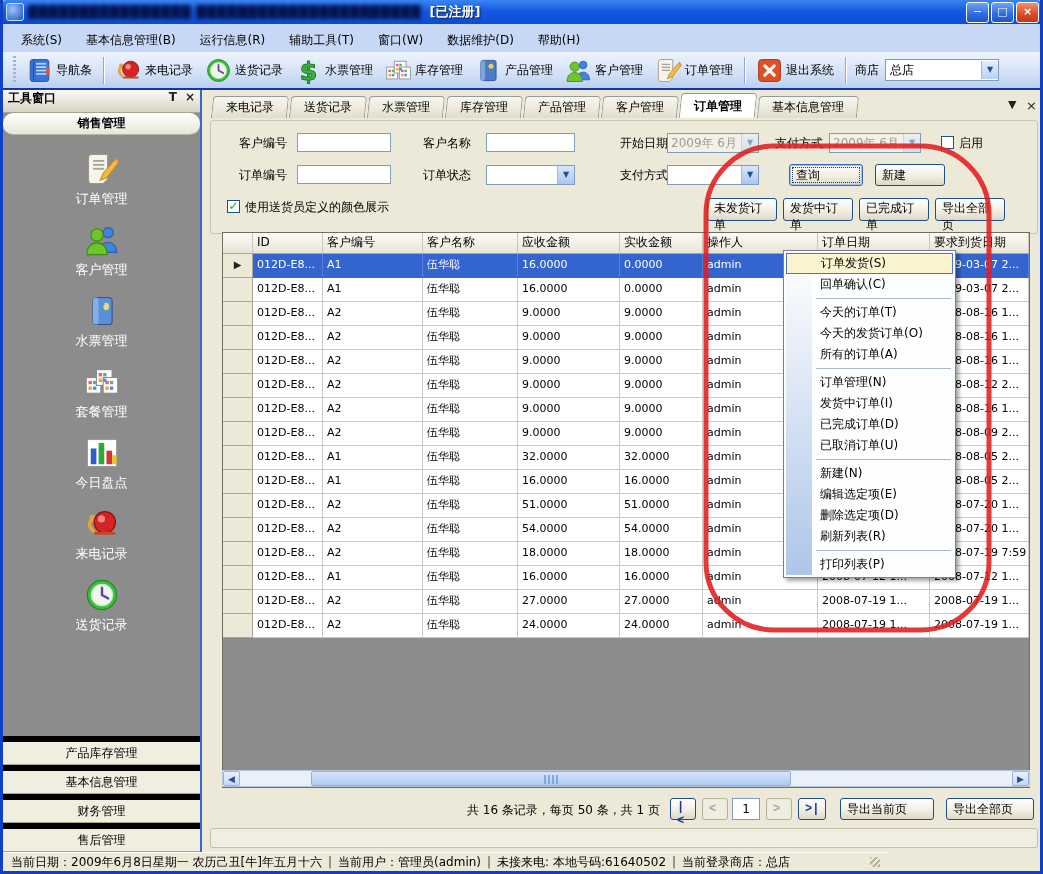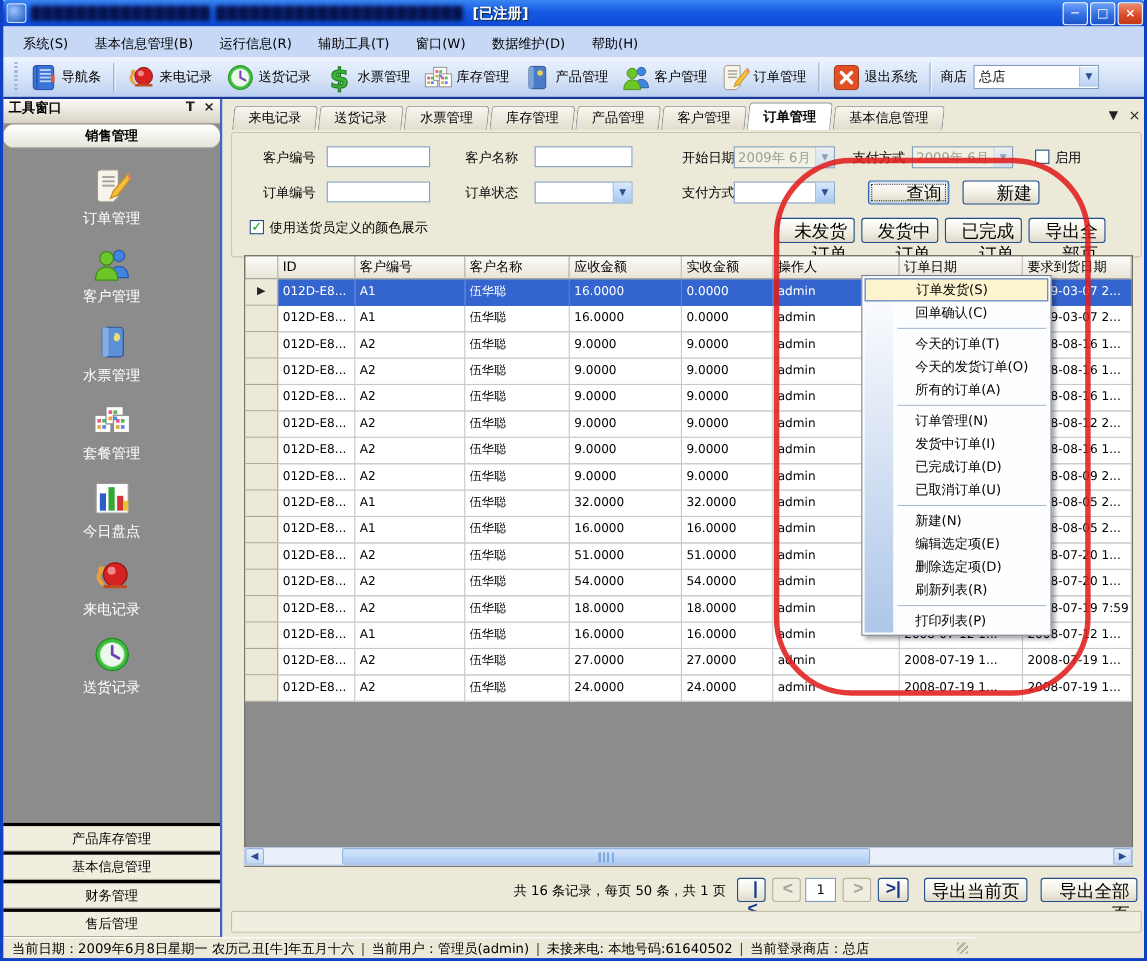--- a/index.html
+++ b/index.html
@@ -44,21 +44,21 @@
   .tool-header .sp{margin-left:auto;display:flex;gap:8px;align-items:center;}
   .pin-icon,.panel-close{font-size:12px;cursor:default;color:#222;font-weight:bold;}
   .group-title{height:21px;background:linear-gradient(180deg,#FFFFFF,#E6E6DA);
     border-bottom:1px solid #B8B4A0;text-align:center;line-height:21px;font-weight:bold;border-radius:10px;}
   .side-body{display:flex;flex-direction:column;align-items:center;padding-top:16px;}
   .side-item{text-align:center;margin-bottom:14px;cursor:default;}
   .side-item svg{width:36px;height:36px;display:block;margin:0 auto;}
   .side-item .lbl{color:#fff;margin-top:3px;font-size:13px;}
   .side-groups{position:absolute;left:0;bottom:0;width:100%;}
   .side-group{height:22px;line-height:22px;text-align:center;background:#F0EEDF;
-    border-top:3px solid #000000;border-bottom:1px solid #A8A48E;cursor:default;font-size:12px;}
+    border-top:6px solid #000000;border-bottom:1px solid #A8A48E;cursor:default;font-size:12px;}
   
   .content-bg{position:absolute;left:200px;top:90px;width:840px;height:762px;background:#ECE9D8;border-left:2px solid #3C66C8;box-sizing:border-box;}
   
   .tabstrip{position:absolute;left:212px;top:92px;height:26px;display:flex;align-items:flex-end;}
   .tab{height:21px;line-height:21px;padding:0 13px;margin-right:2px;background:linear-gradient(180deg,#F8F6EE,#E2DECE);
     border:1px solid #919B9C;border-bottom:none;border-radius:4px 4px 0 0;transform:skewX(-6deg);cursor:default;}
   .tab>span{display:inline-block;transform:skewX(6deg);}
   .tab.active{background:#FFFFFF;font-weight:bold;height:24px;line-height:24px;position:relative;z-index:2;}
   .tab-ctrl{position:absolute;top:98px;font-size:11px;color:#222;cursor:default;}
   
@@ -68,21 +68,21 @@
   .finput{position:absolute;height:19px;background:#fff;border:1px solid #7F9DB9;box-sizing:border-box;
     font-family:inherit;font-size:12px;padding:0 3px;}
   .fcombo{position:absolute;height:20px;background:#fff;border:1px solid #7F9DB9;box-sizing:border-box;display:flex;}
   .fcombo .val{flex:1;padding-left:3px;line-height:18px;overflow:hidden;white-space:nowrap;}
   .fcombo.disabled{background:#F2F1E6;}
   .fcombo.disabled .val{color:#9C9C90;}
   .fcombo.disabled .combo-arrow{opacity:.5;}
   .chk{position:absolute;width:13px;height:13px;background:#fff;border:1px solid #1C5180;box-sizing:border-box;
     font-size:12px;line-height:11px;text-align:center;color:#21A121;font-weight:bold;}
   .xp-btn{position:absolute;height:22px;background:linear-gradient(180deg,#FFFFFF,#F0EDE0 60%,#DDD8C8);
-    border:1px solid #1F4C8A;border-radius:3px;font-family:Liberation Sans, sans-serif;font-size:16px;text-align:right;cursor:default;}
+    border:1px solid #1F4C8A;border-radius:3px;font-family:Liberation Mono, monospace;font-size:12px;text-align:left;cursor:default;}
   .xp-btn.focus{outline:1px dotted #333;outline-offset:-4px;box-shadow:0 0 0 1px #9CC2EE inset;border-color:#2E6CB8;}
   
   .grid-box{position:absolute;left:222px;top:232px;width:808px;height:556px;background:#8C8C8C;
     border:1px solid #6E6E64;box-sizing:border-box;overflow:hidden;}
   .thead,.tr{display:grid;grid-template-columns:30px 70px 100px 95px 102px 83px 115px 112px 1fr;}
   .th{height:20px;line-height:19px;background:linear-gradient(180deg,#FCFBF8,#E8E4D6);
     border-right:1px solid #CAC6BA;border-bottom:1px solid #AAA69A;padding-left:4px;
     white-space:nowrap;overflow:hidden;font-size:12px;}
   .th.marker{padding:0;}
   .tr{background:#fff;}
@@ -114,21 +114,21 @@
     border-top:1px solid #FFF;display:flex;align-items:center;padding:0 8px;box-sizing:border-box;gap:6px;}
   .sb-div{color:#444;}
   .sb-grip{margin-left:auto;width:10px;height:10px;
     background:repeating-linear-gradient(135deg,#B8B4A0 0 2px,transparent 2px 4px);}
   
   .ctx-menu{position:absolute;left:783px;top:250px;width:173px;background:#FDFEFF;
     border:1px solid #7C7C94;box-shadow:3px 3px 4px rgba(0,0,0,.35);padding:2px;box-sizing:border-box;z-index:60;}
   .ctx-inner{position:relative;}
   .ctx-strip{position:absolute;left:0;top:0;bottom:0;width:26px;
     background:linear-gradient(180deg,#FFFFFF,#AEC6E8);}
-  .cm-item{position:relative;height:21px;line-height:21px;padding-left:46px;white-space:nowrap;cursor:default;}
+  .cm-item{position:relative;height:21px;line-height:21px;padding-left:34px;white-space:nowrap;cursor:default;}
   .cm-item.hl{background:#FCF4CF;border:1px solid #4A74C8;box-sizing:border-box;line-height:19px;}
   .cm-sep{position:relative;height:7px;}
   .cm-sep::after{content:"";position:absolute;left:30px;right:2px;top:3px;height:1px;background:#A8B8D4;}
   
   .annotation{position:absolute;left:0;top:0;z-index:100;pointer-events:none;}
   .frame{position:absolute;inset:0;border:3px solid #1040C4;border-top:none;pointer-events:none;z-index:90;}
 </style>
 </head>
 <body>
 

